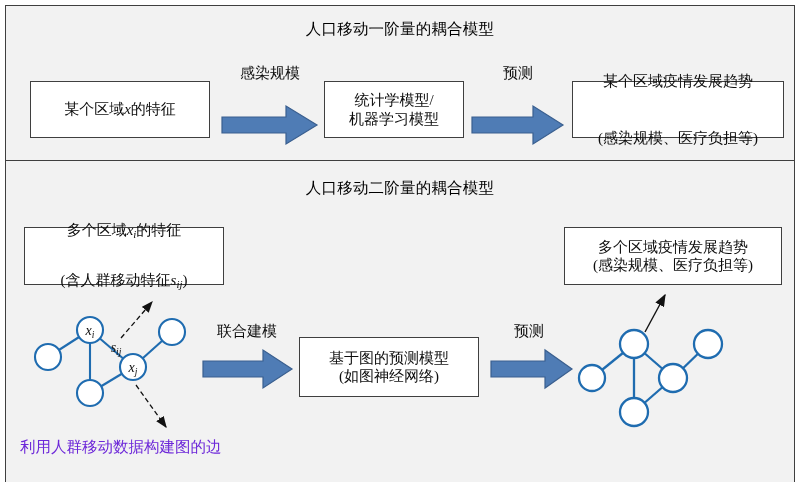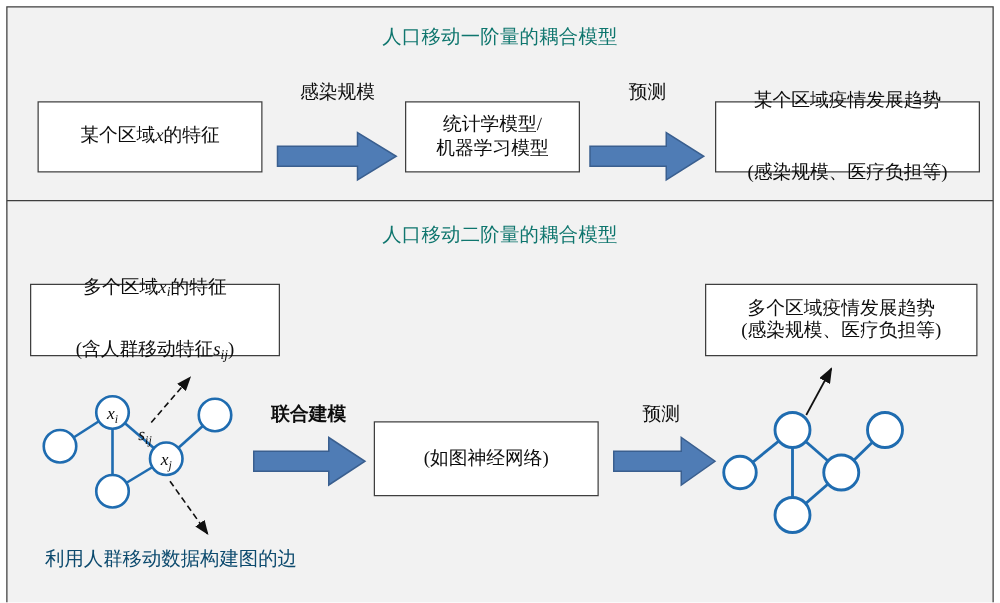--- a/index.html
+++ b/index.html
@@ -27,21 +27,21 @@
   }
   #panel-top  { top: 5px;   width: 790px; height: 163px; }
   #panel-bot  { top: 160px; width: 790px; height: 377px; }
 
   .panel-title {
     position: absolute;
     left: 0;
     width: 100%;
     text-align: center;
     font-size: 15.5px;
-    color: #0f766e;
+    color: #000000;
     letter-spacing: .2px;
     white-space: nowrap;
   }
 
   .nodebox {
     position: absolute;
     background: #ffffff;
     border: 1.6px solid #3f3f3f;
     box-sizing: border-box;
     display: flex;
@@ -63,23 +63,22 @@
     font-size: 15px;
     color: #0d0d0d;
     white-space: nowrap;
     text-align: center;
   }
   .blockarrow { position: absolute; }
 
   .caption {
     position: absolute;
     font-size: 15.5px;
-    color: #0c4a6e;
+    color: #6d28d9;
     white-space: nowrap;
-    margin-left: 16px;
   }
 
   .graph { position: absolute; }
 </style>
 </head>
 <body>
 
 <div id="canvas">
 
   <div class="panel" id="panel-top">
@@ -118,24 +117,25 @@
     <div class="ln"><span>多个区域</span><span class="it">x</span><span class="sub">i</span><span>的特征</span></div>
     <div class="ln"><span>(含人群移动特征</span><span class="it">s</span><span class="sub">ij</span><span>)</span></div>
   </div>
 
   <div class="nodebox" style="left:564px; top:227px; width:218px; height:58px;">
     <div class="ln">多个区域疫情发展趋势</div>
     <div class="ln">(感染规模、医疗负担等)</div>
   </div>
 
   <div class="nodebox" style="left:299px; top:337px; width:180px; height:60px;">
+    <div class="ln">基于图的预测模型</div>
     <div class="ln">(如图神经网络)</div>
   </div>
 
-  <div class="arrow-label" style="left:194px; top:322px; width:106px;font-weight:bold;">联合建模</div>
+  <div class="arrow-label" style="left:194px; top:322px; width:106px;">联合建模</div>
   <svg class="blockarrow" style="left:201px; top:348px;" width="94" height="42" viewBox="0 0 94 42">
     <path d="M2,13 L62,13 L62,2 L91,21 L62,40 L62,29 L2,29 Z" fill="#4f7cb5" stroke="#3a5f8f" stroke-width="1.2"></path>
   </svg>
 
   <div class="arrow-label" style="left:485px; top:322px; width:88px;">预测</div>
   <svg class="blockarrow" style="left:489px; top:348px;" width="86" height="42" viewBox="0 0 86 42">
     <path d="M2,13 L56,13 L56,2 L83,21 L56,40 L56,29 L2,29 Z" fill="#4f7cb5" stroke="#3a5f8f" stroke-width="1.2"></path>
   </svg>
 
   <svg class="graph" style="left:18px; top:290px;" width="220" height="160" viewBox="0 0 220 160">

